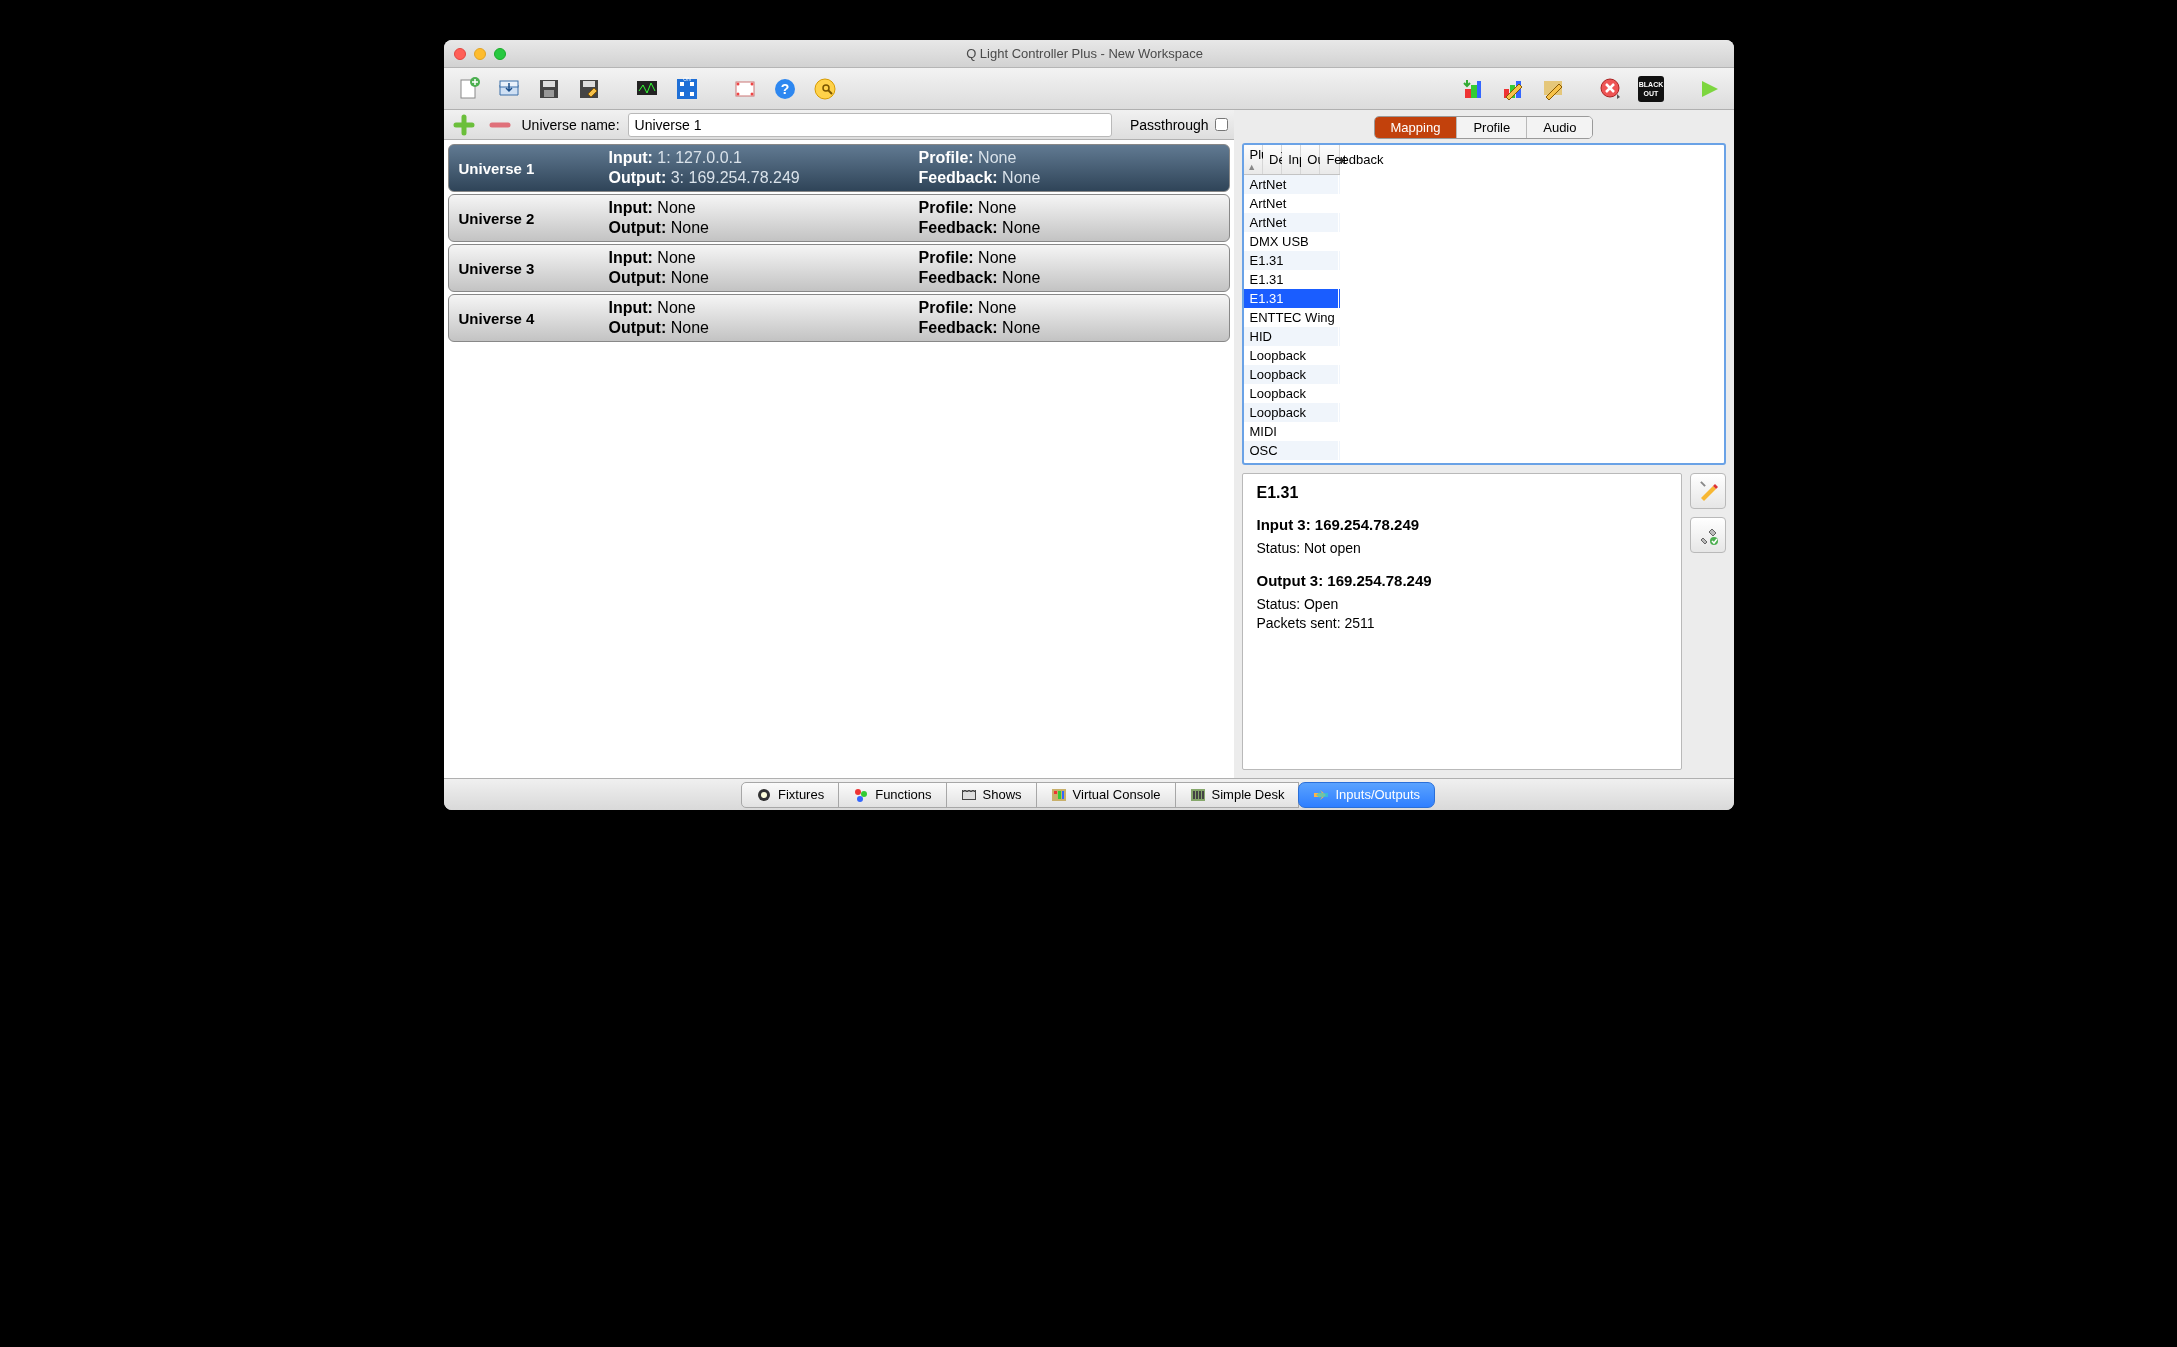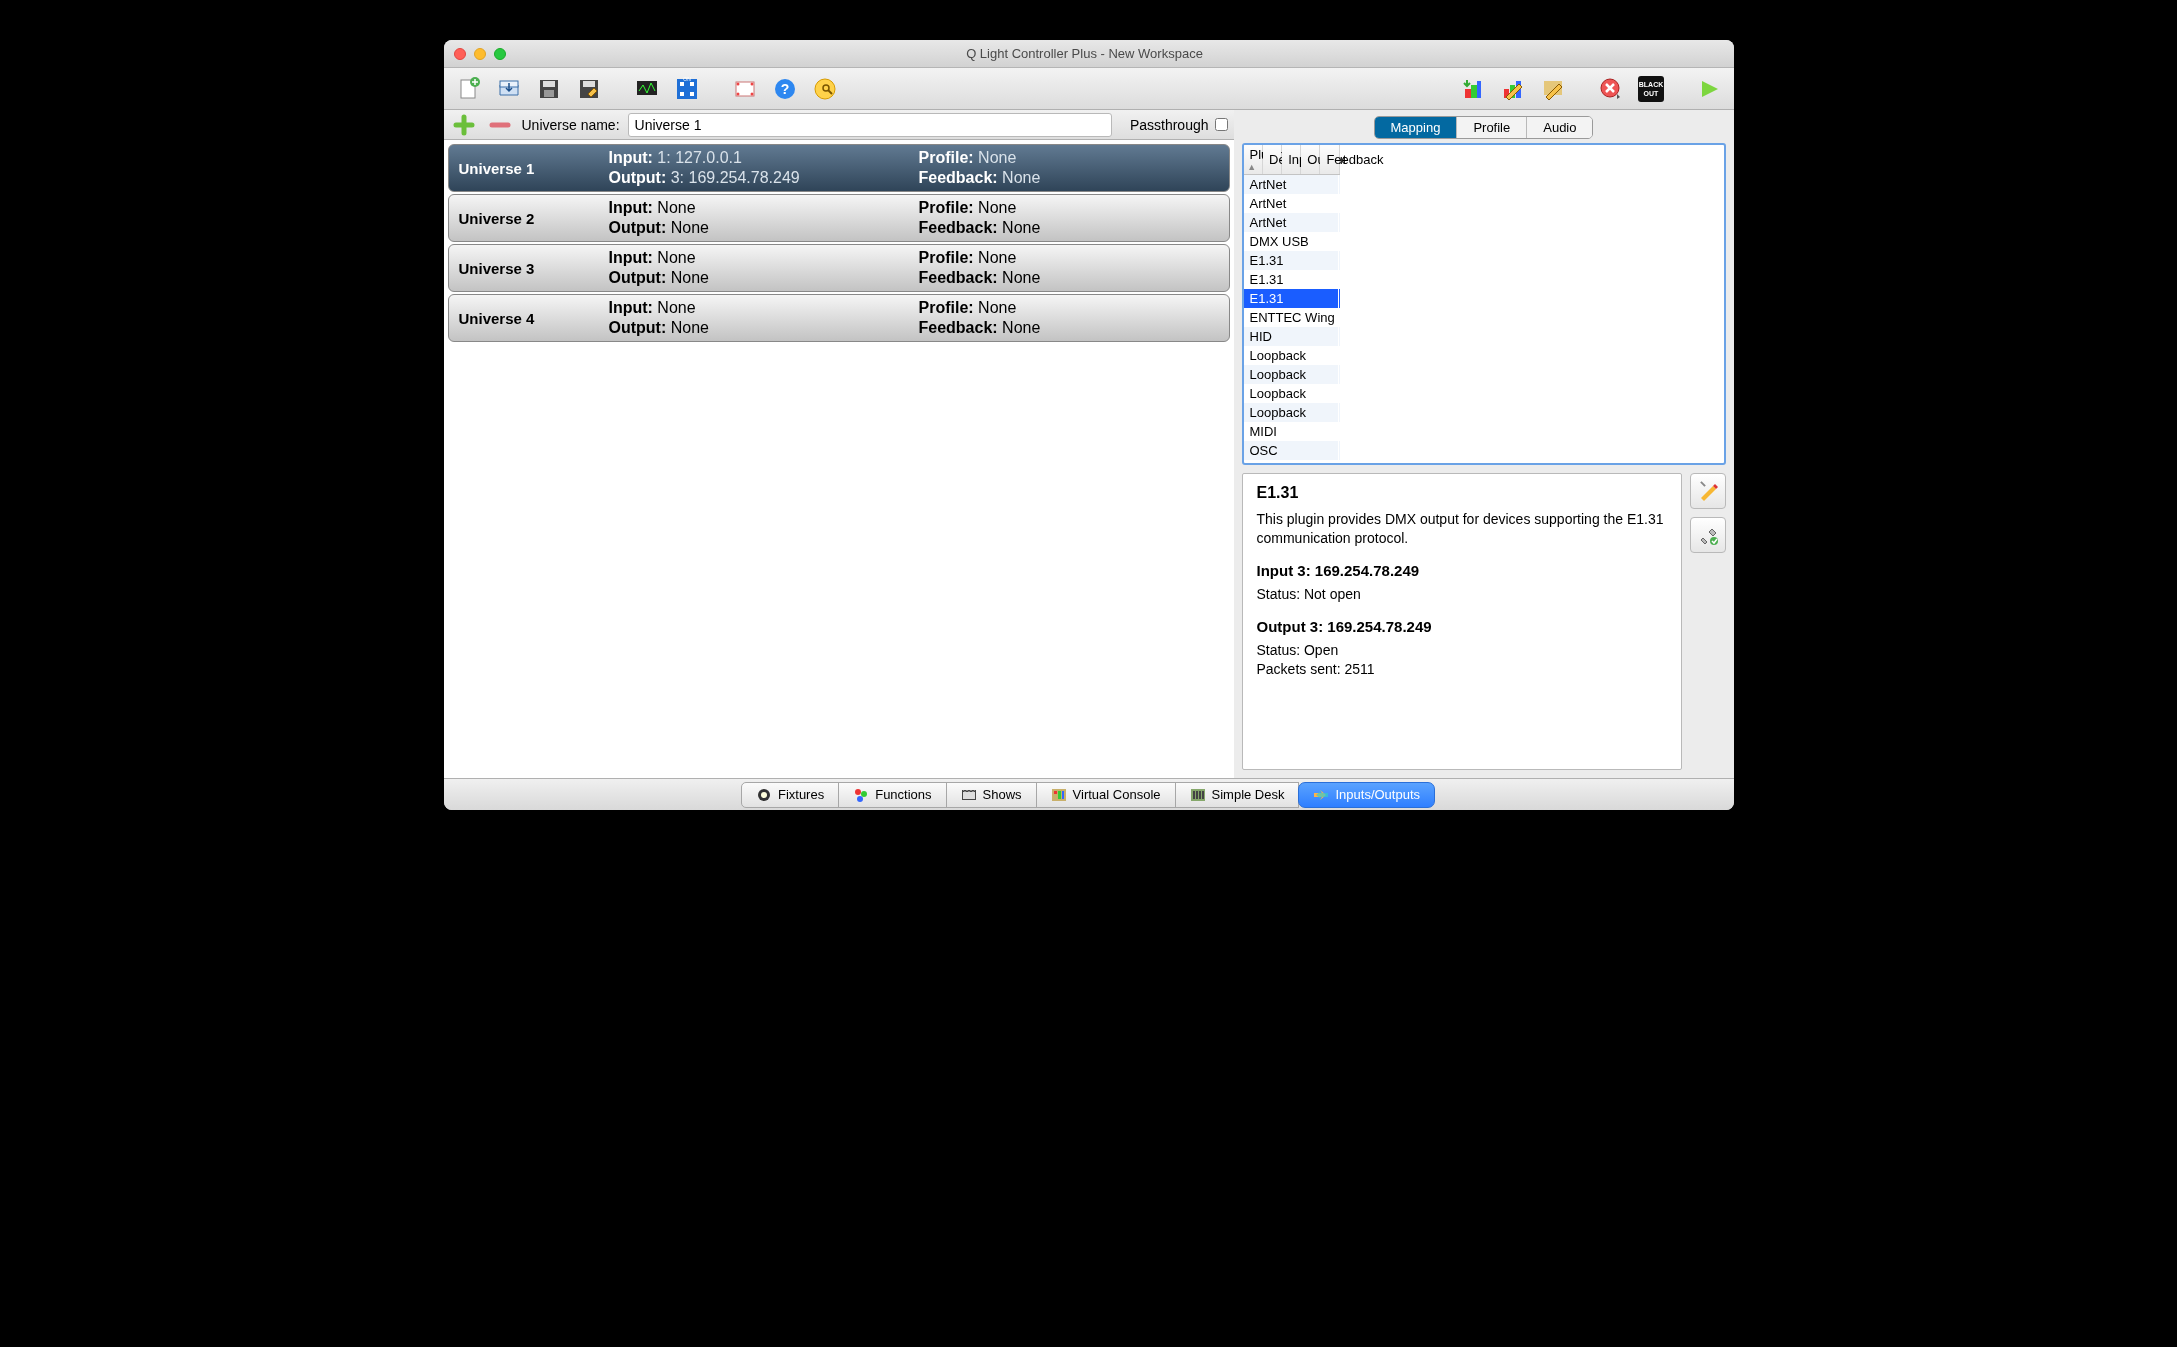--- a/index.html
+++ b/index.html
@@ -123,21 +123,21 @@
     border-radius: 5px; overflow: hidden;
   }
   .tab {
     padding: 3px 16px;
     font-size: 13px;
     background: #f3f3f3;
     border-right: 1px solid #b9b9b9;
     cursor: pointer;
   }
   .tab:last-child { border-right: none; }
-  .tab.active { background: #0369a1; color: #fff; }
+  .tab.active { background: #c2410c; color: #fff; }
   .table-wrap {
     margin: 0 8px;
     border: 2px solid #6aa2e6;
     border-radius: 3px;
     background: #fff;
     height: 322px;
     overflow: hidden;
     display: flex; flex-direction: column;
   }
   table {
@@ -507,21 +507,20 @@
                 <td style="width:95px">OSC</td>
                 <td style="width:130px">1: 127.0.0.1</td>
               </tr>
             </tbody>
         </table>
       </div>
 
       <div class="detail-area">
         <div class="detail">
           <h3>E1.31</h3>
-          <p>This plugin provides DMX output for devices supporting the E1.31 communication protocol.</p>
           <h4>Input 3: 169.254.78.249</h4>
           <p>Status: Not open</p>
           <h4>Output 3: 169.254.78.249</h4>
           <p>Status: Open</p>
           <p>Packets sent: 2511</p>
         </div>
         <div class="side-tools">
           <div class="toolbtn">
               <svg width="22" height="22">
                 <path d="M4 18L16 6l3 3L7 21z" fill="#f7b733"></path>

